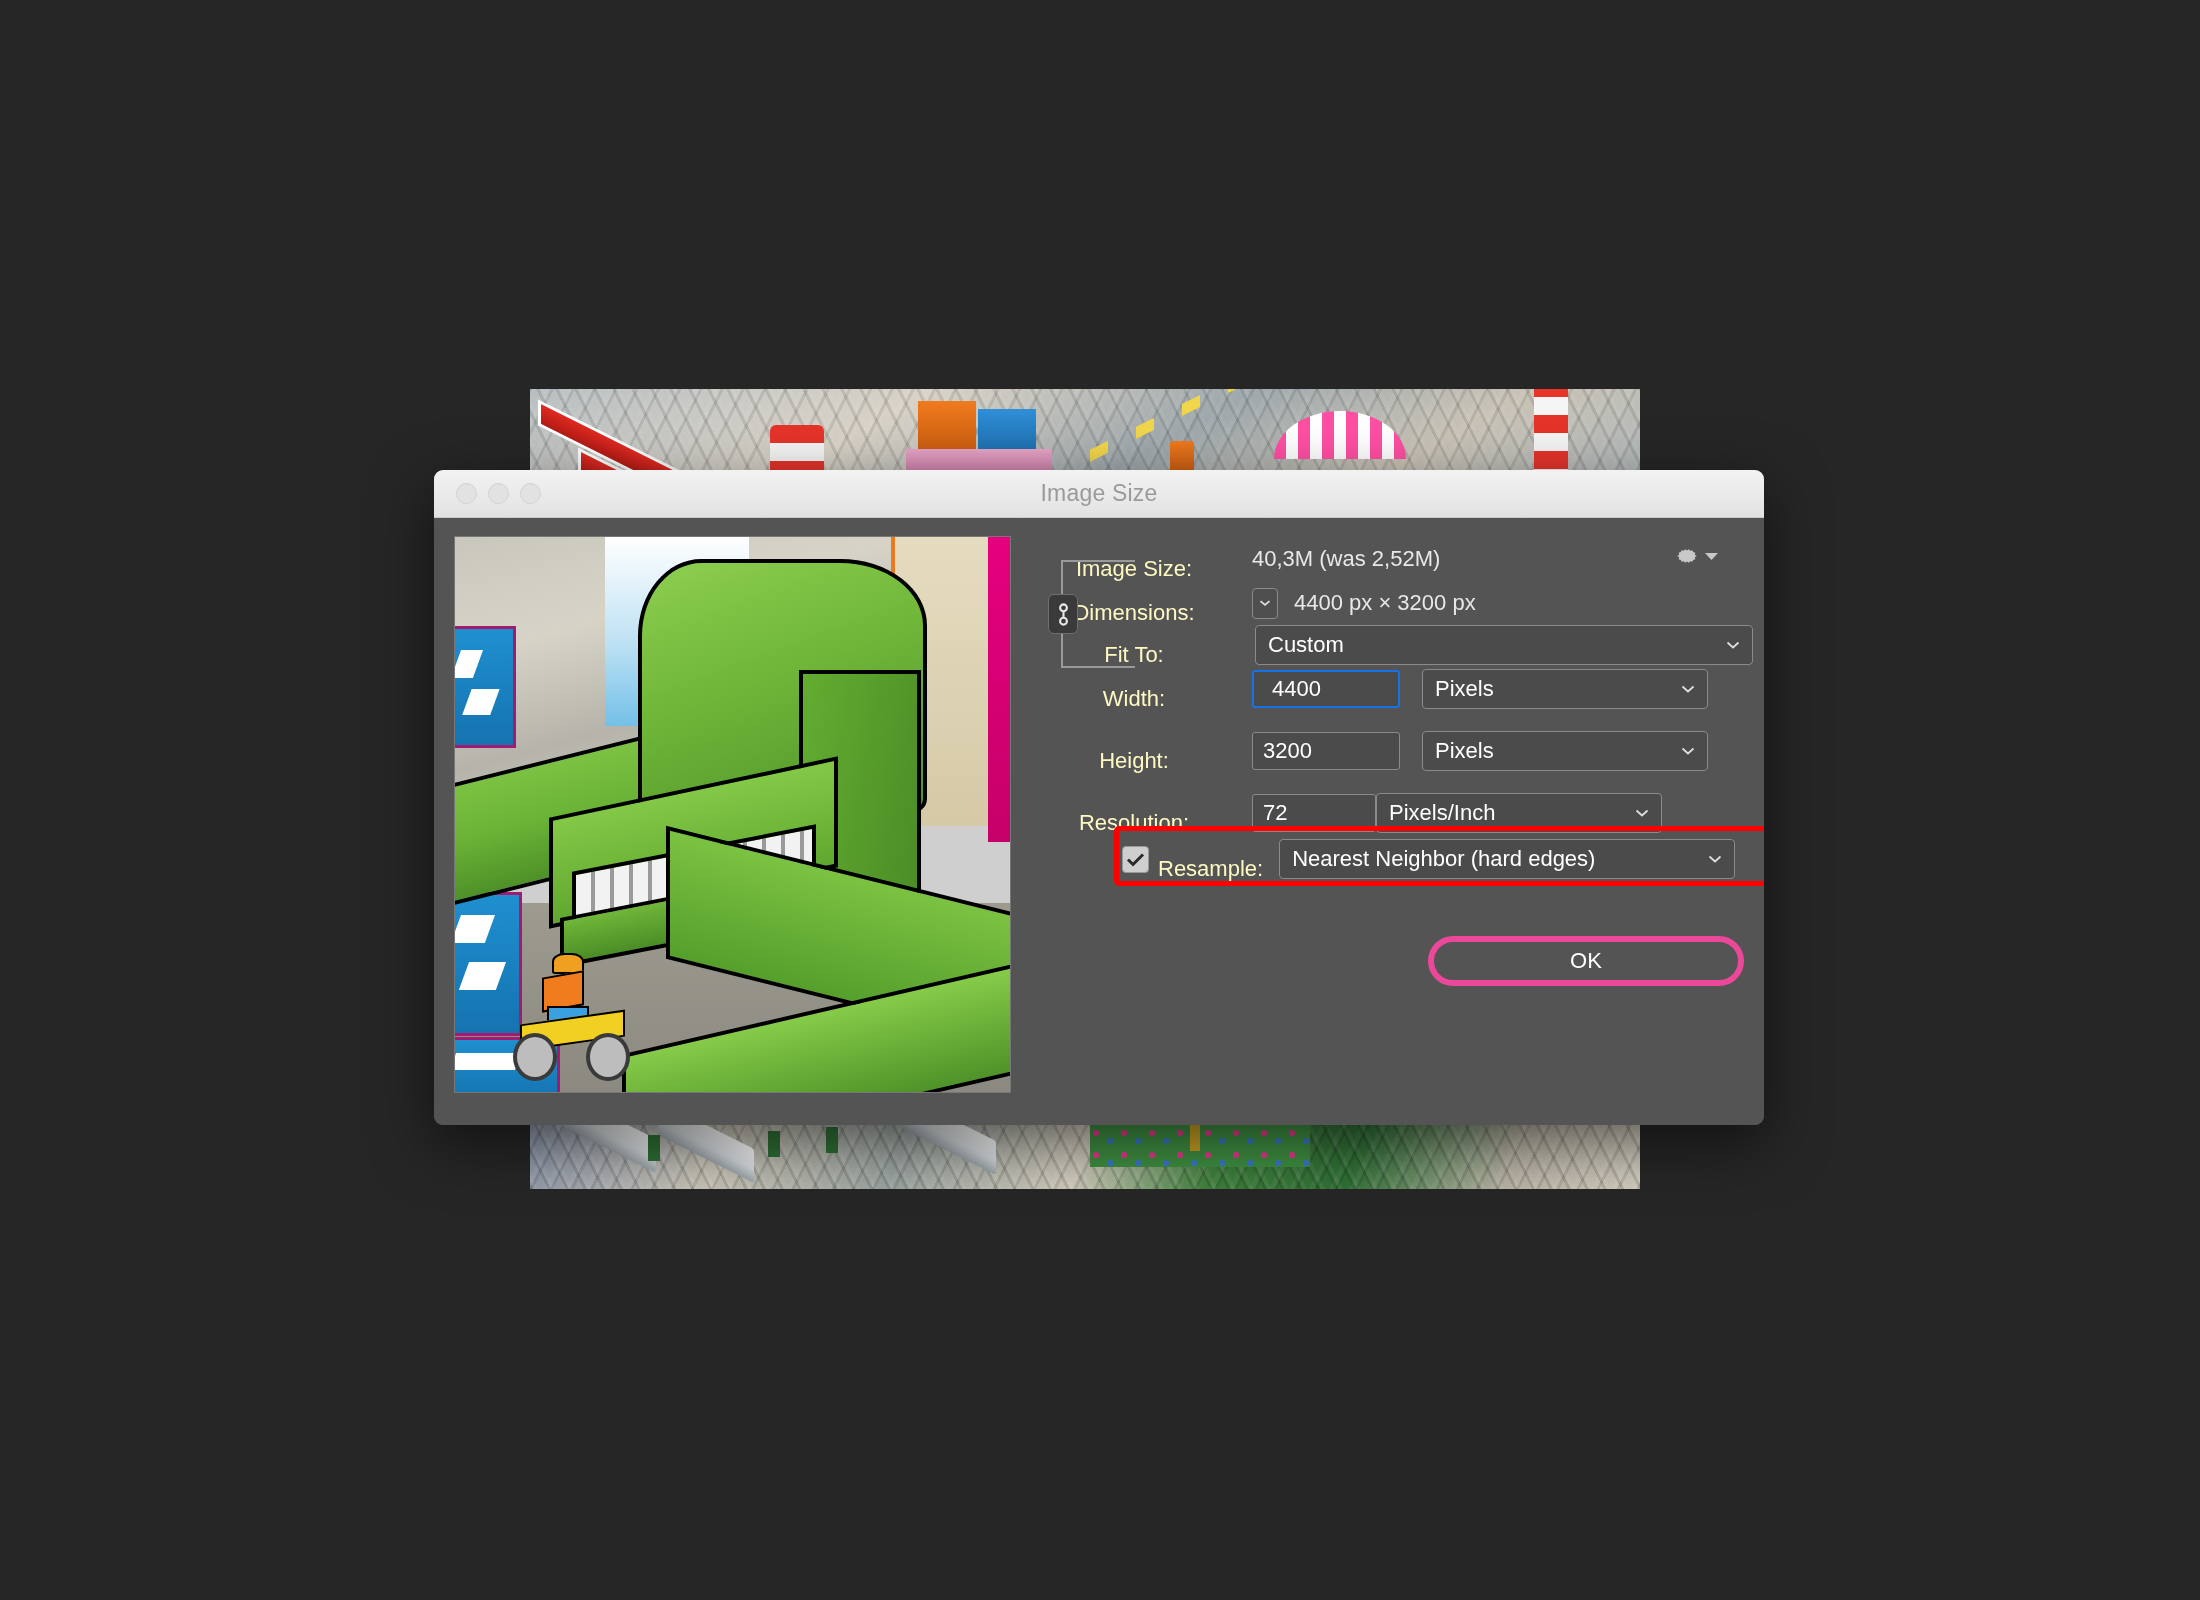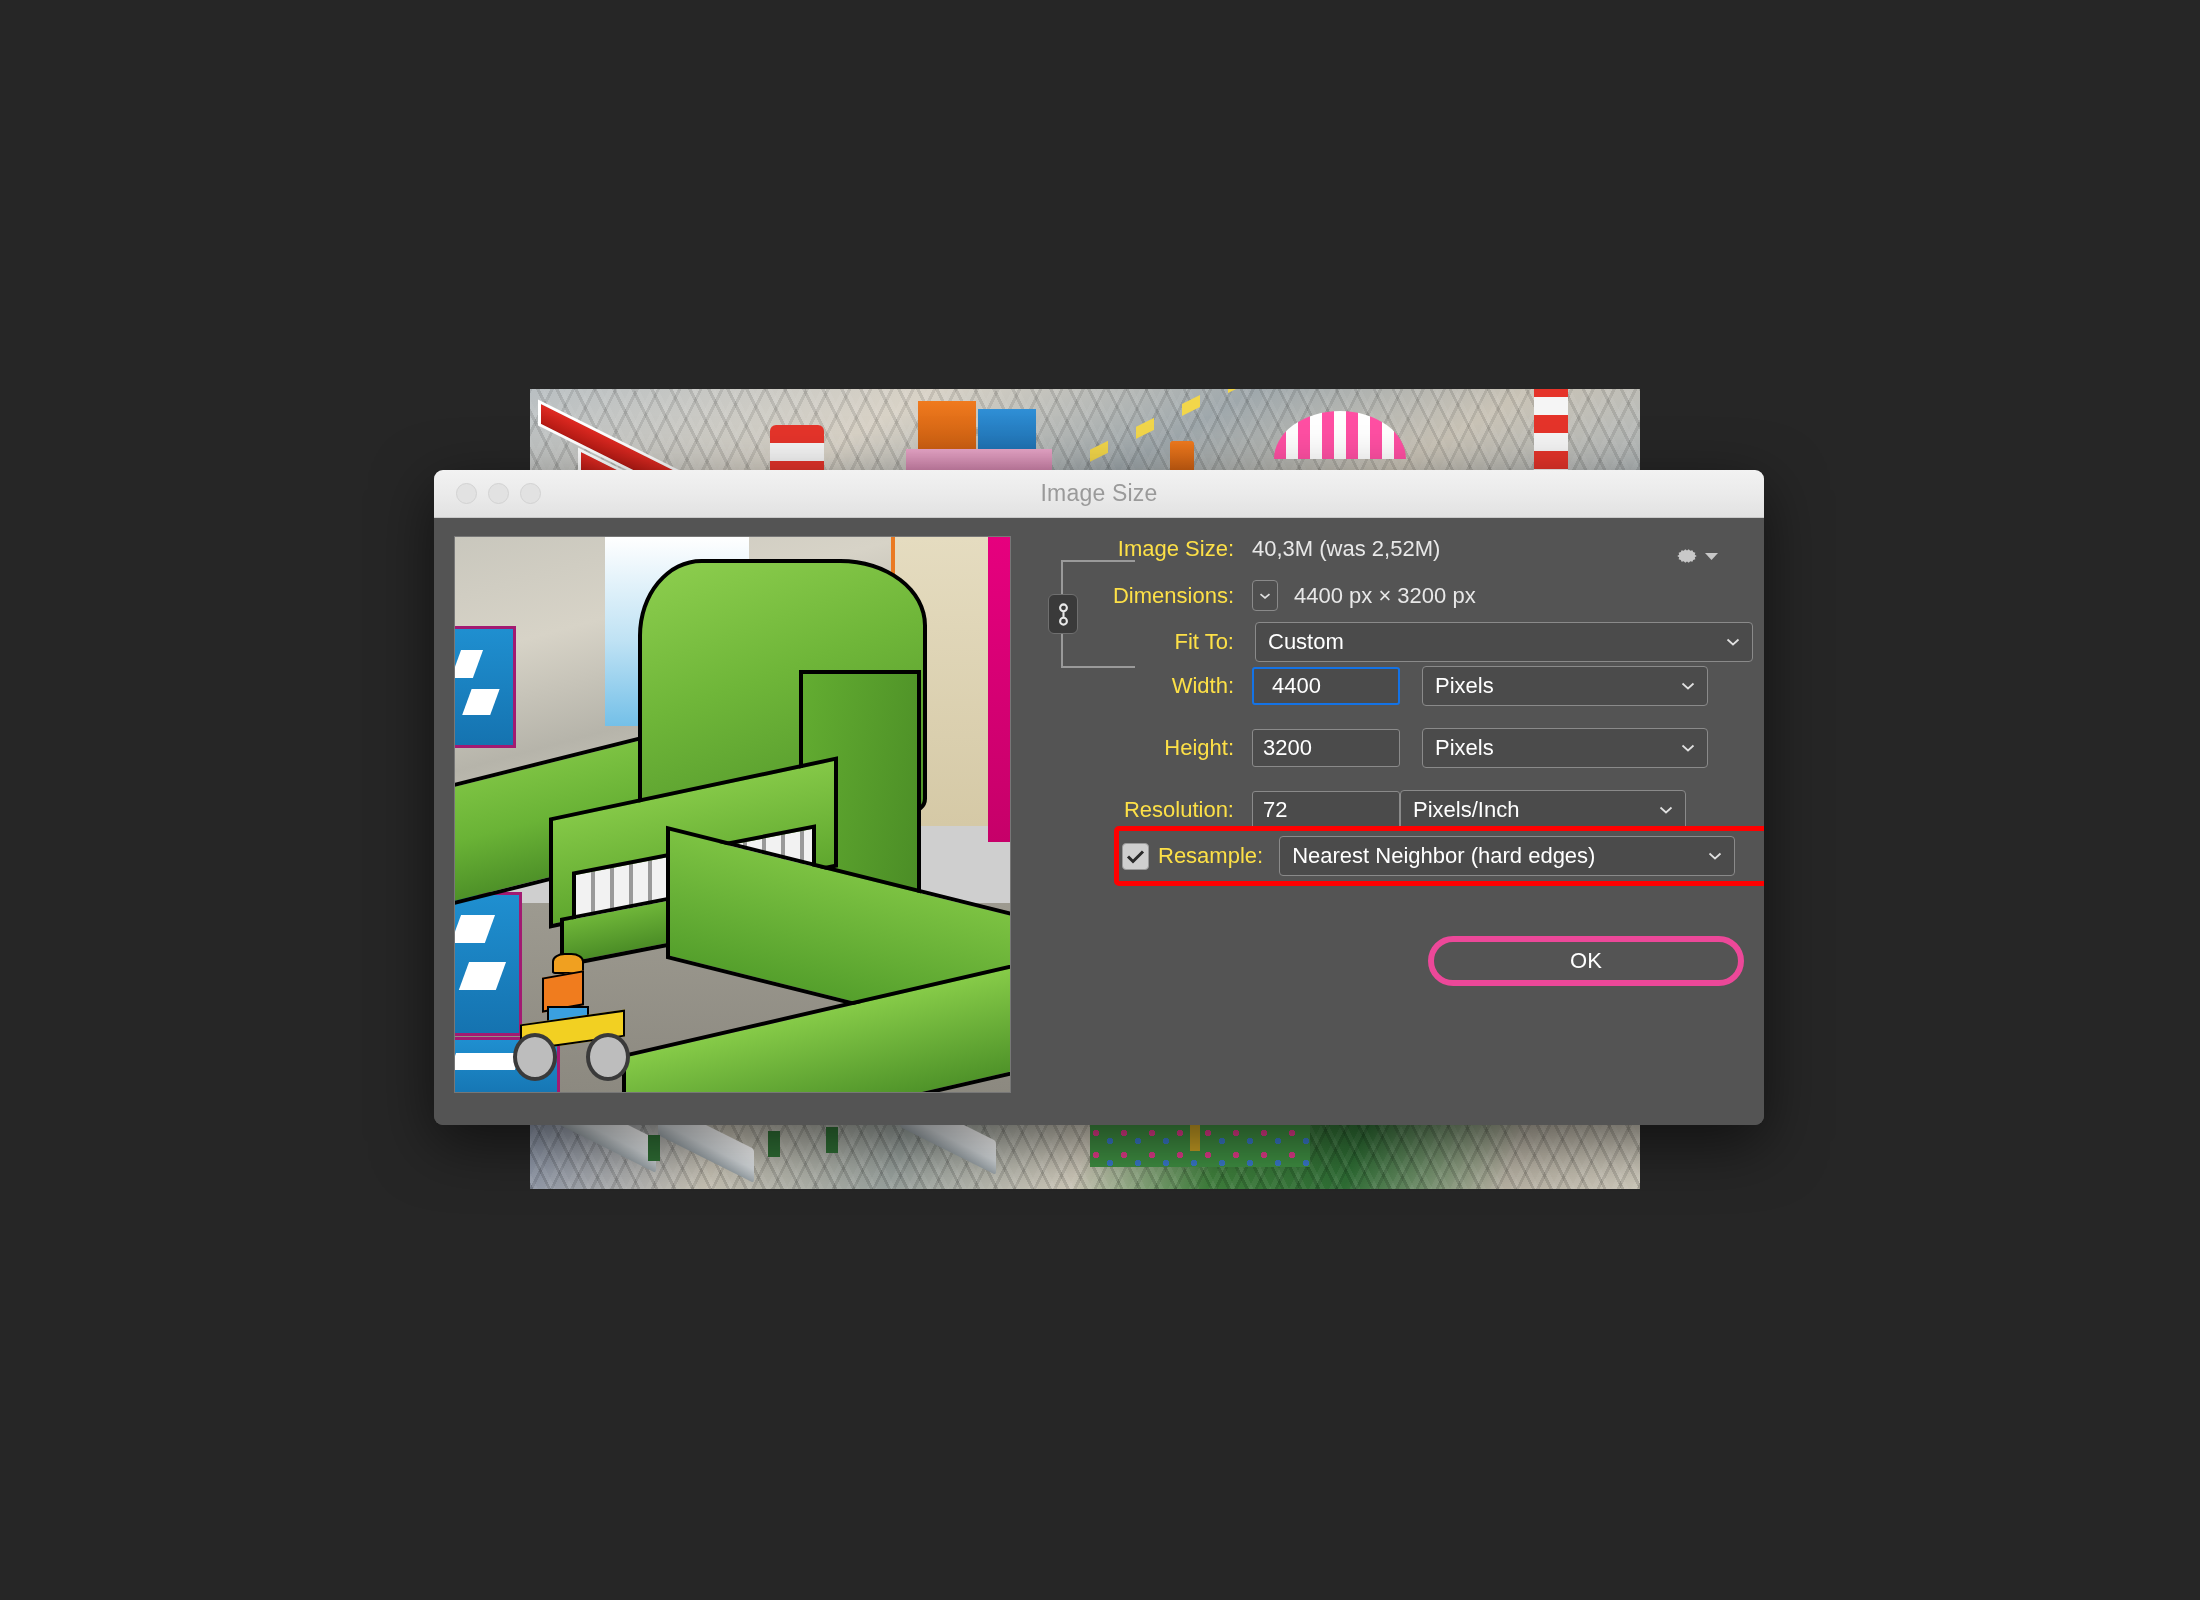--- a/index.html
+++ b/index.html
@@ -170,21 +170,21 @@
   .rider .bike { position:absolute; left:8%; top:52%; width:86%; height:20%;
     background:#f2d022; border:2px solid #000; transform:skewY(-8deg); }
   .rider .wheel { position:absolute; width:36%; height:36%; bottom:0;
     border:4px solid #3a3a3a; border-radius:50%; background:#bdbdbd; }
   .rider .w1 { left:2%; } .rider .w2 { right:2%; }
 
   
   .controls { position: absolute; left: 600px; top: 0; right: 0; bottom: 0; }
 
   .row { position: absolute; display: flex; align-items: center; }
-  .lbl { color: #fde047; font-size: 22px; text-align: right; white-space: nowrap; }
+  .lbl { color: #fef9c3; font-size: 22px; text-align: center; white-space: nowrap; margin-top: 20px; }
   .val { color: #e8e8e8; font-size: 22px; white-space: nowrap; }
 
   .gear {
     position: absolute; right: 46px; top: 25px;
     display: flex; align-items: center; gap: 5px; cursor: pointer;
   }
   .gear svg { display: block; }
 
   .mini-drop {
     width: 26px; height: 31px;
@@ -391,21 +391,21 @@
           <div class="select" style="margin-left:22px; width:286px;">
             <span>Pixels</span>
             <svg class="chev" width="14" height="9" viewBox="0 0 14 9">
               <path fill="none" stroke="#e0e0e0" stroke-width="1.7" d="M1.5 2L7 7l5.5-5"></path>
             </svg>
           </div>
         </div>
 
         <div class="row" style="left:0; top:272px;">
           <div class="lbl" style="width:200px;">Resolution:</div>
-          <input class="field" style="margin-left: 18px; width: 148px;" value="72">
+          <input class="field" style="margin-left: 18px; width: 124px;" value="72">
           <div class="select" style="width:286px;">
             <span>Pixels/Inch</span>
             <svg class="chev" width="14" height="9" viewBox="0 0 14 9">
               <path fill="none" stroke="#e0e0e0" stroke-width="1.7" d="M1.5 2L7 7l5.5-5"></path>
             </svg>
           </div>
         </div>
 
         <div class="row" style="left:0; top:318px;">
           <div class="checkbox" style="margin-left:88px;">

